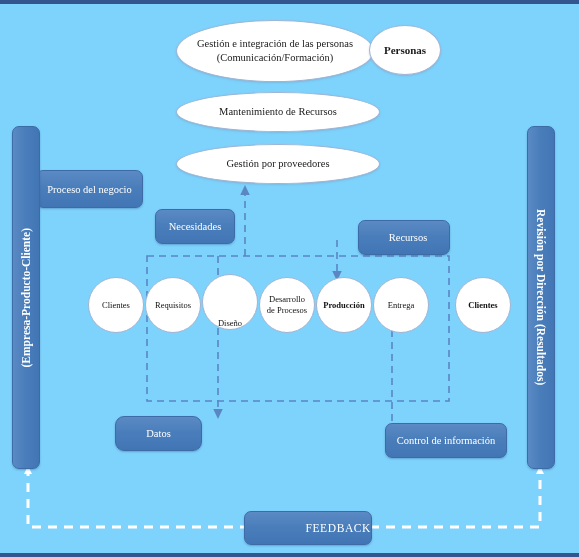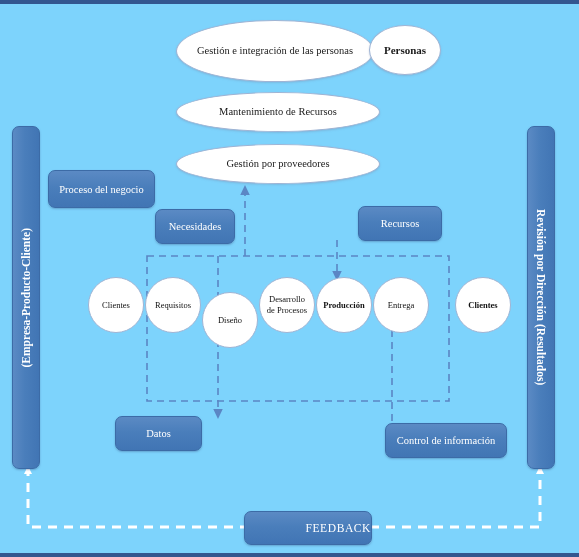--- a/index.html
+++ b/index.html
@@ -60,24 +60,24 @@
     background:linear-gradient(180deg,#5b8ac4 0%,#4a7ebb 45%,#4175b4 100%);
     border:1px solid #3c6ba6;
     border-radius:7px;
     color:#ffffff;
     display:flex;align-items:center;justify-content:center;
     text-align:center;
     font-size:10.5px;
     z-index:6;
     box-shadow:0 1px 2px rgba(60,90,140,.4);
   }
-  #box-proceso{left:48px;top:166px;width:105px;height:36px;text-align:center;}
+  #box-proceso{left:36px;top:166px;width:105px;height:36px;text-align:center;}
   #box-necesidades{left:155px;top:205px;width:78px;height:33px;}
-  #box-recursos{left:358px;top:202px;width:82px;height:33px;}
-  #box-datos{left:115px;top:412px;width:85px;height:33px;}
+  #box-recursos{left:358px;top:216px;width:82px;height:33px;padding-left:8px;}
+  #box-datos{left:115px;top:412px;width:85px;height:33px;border-radius:9px;}
   #box-control{left:385px;top:419px;width:120px;height:33px;}
   #box-feedback{left:244px;top:507px;width:126px;height:32px;font-size:11.5px;letter-spacing:.6px;justify-content:flex-end;}
 
   
   .sidebar-bar{
     position:absolute;
     background:linear-gradient(90deg,#5b8ac4 0%,#4a7ebb 45%,#4175b4 100%);
     border:1px solid #3c6ba6;
     border-radius:7px;
     color:#ffffff;
@@ -116,20 +116,21 @@
 
     <path d="M28,463 L28,523 L244,523" fill="none" stroke="#ffffff" stroke-width="3" stroke-dasharray="9,7"></path>
     <path d="M370,523 L540,523 L540,463" fill="none" stroke="#ffffff" stroke-width="3" stroke-dasharray="9,7"></path>
     <path d="M24,470 L32,470 L28,462 z" fill="#ffffff"></path>
     <path d="M536,470 L544,470 L540,462 z" fill="#ffffff"></path>
   </svg>
 
   <div class="ellipse" id="ell-personas-comm">
     <div>
       <div>Gestión e integración de las personas</div>
+      <div>(Comunicación/Formación)</div>
     </div>
   </div>
 
   <div class="ellipse" id="ell-mant">
     <span>Mantenimiento de Recursos</span>
   </div>
 
   <div class="ellipse" id="ell-personas">
     <span>Personas</span>
   </div>
@@ -137,21 +138,21 @@
   <div class="ellipse" id="ell-prov">
     <span>Gestión por proveedores</span>
   </div>
 
   <div class="circle" style="left:88px;top:273px;">
     <span>Clientes</span>
   </div>
   <div class="circle" style="left:145px;top:273px;">
     <span>Requisitos</span>
   </div>
-  <div class="circle" style="left:202px;top:288px;">
+  <div class="circle" style="left:202px;top:270px;align-items:flex-end;">
     <span>Diseño</span>
   </div>
   <div class="circle bold" style="left:316px;top:273px;">
     <span>Producción</span>
   </div>
   <div class="circle" style="left:259px;top:273px;">
     <div>
       <div>Desarrollo</div>
       <div>de Procesos</div>
     </div>

